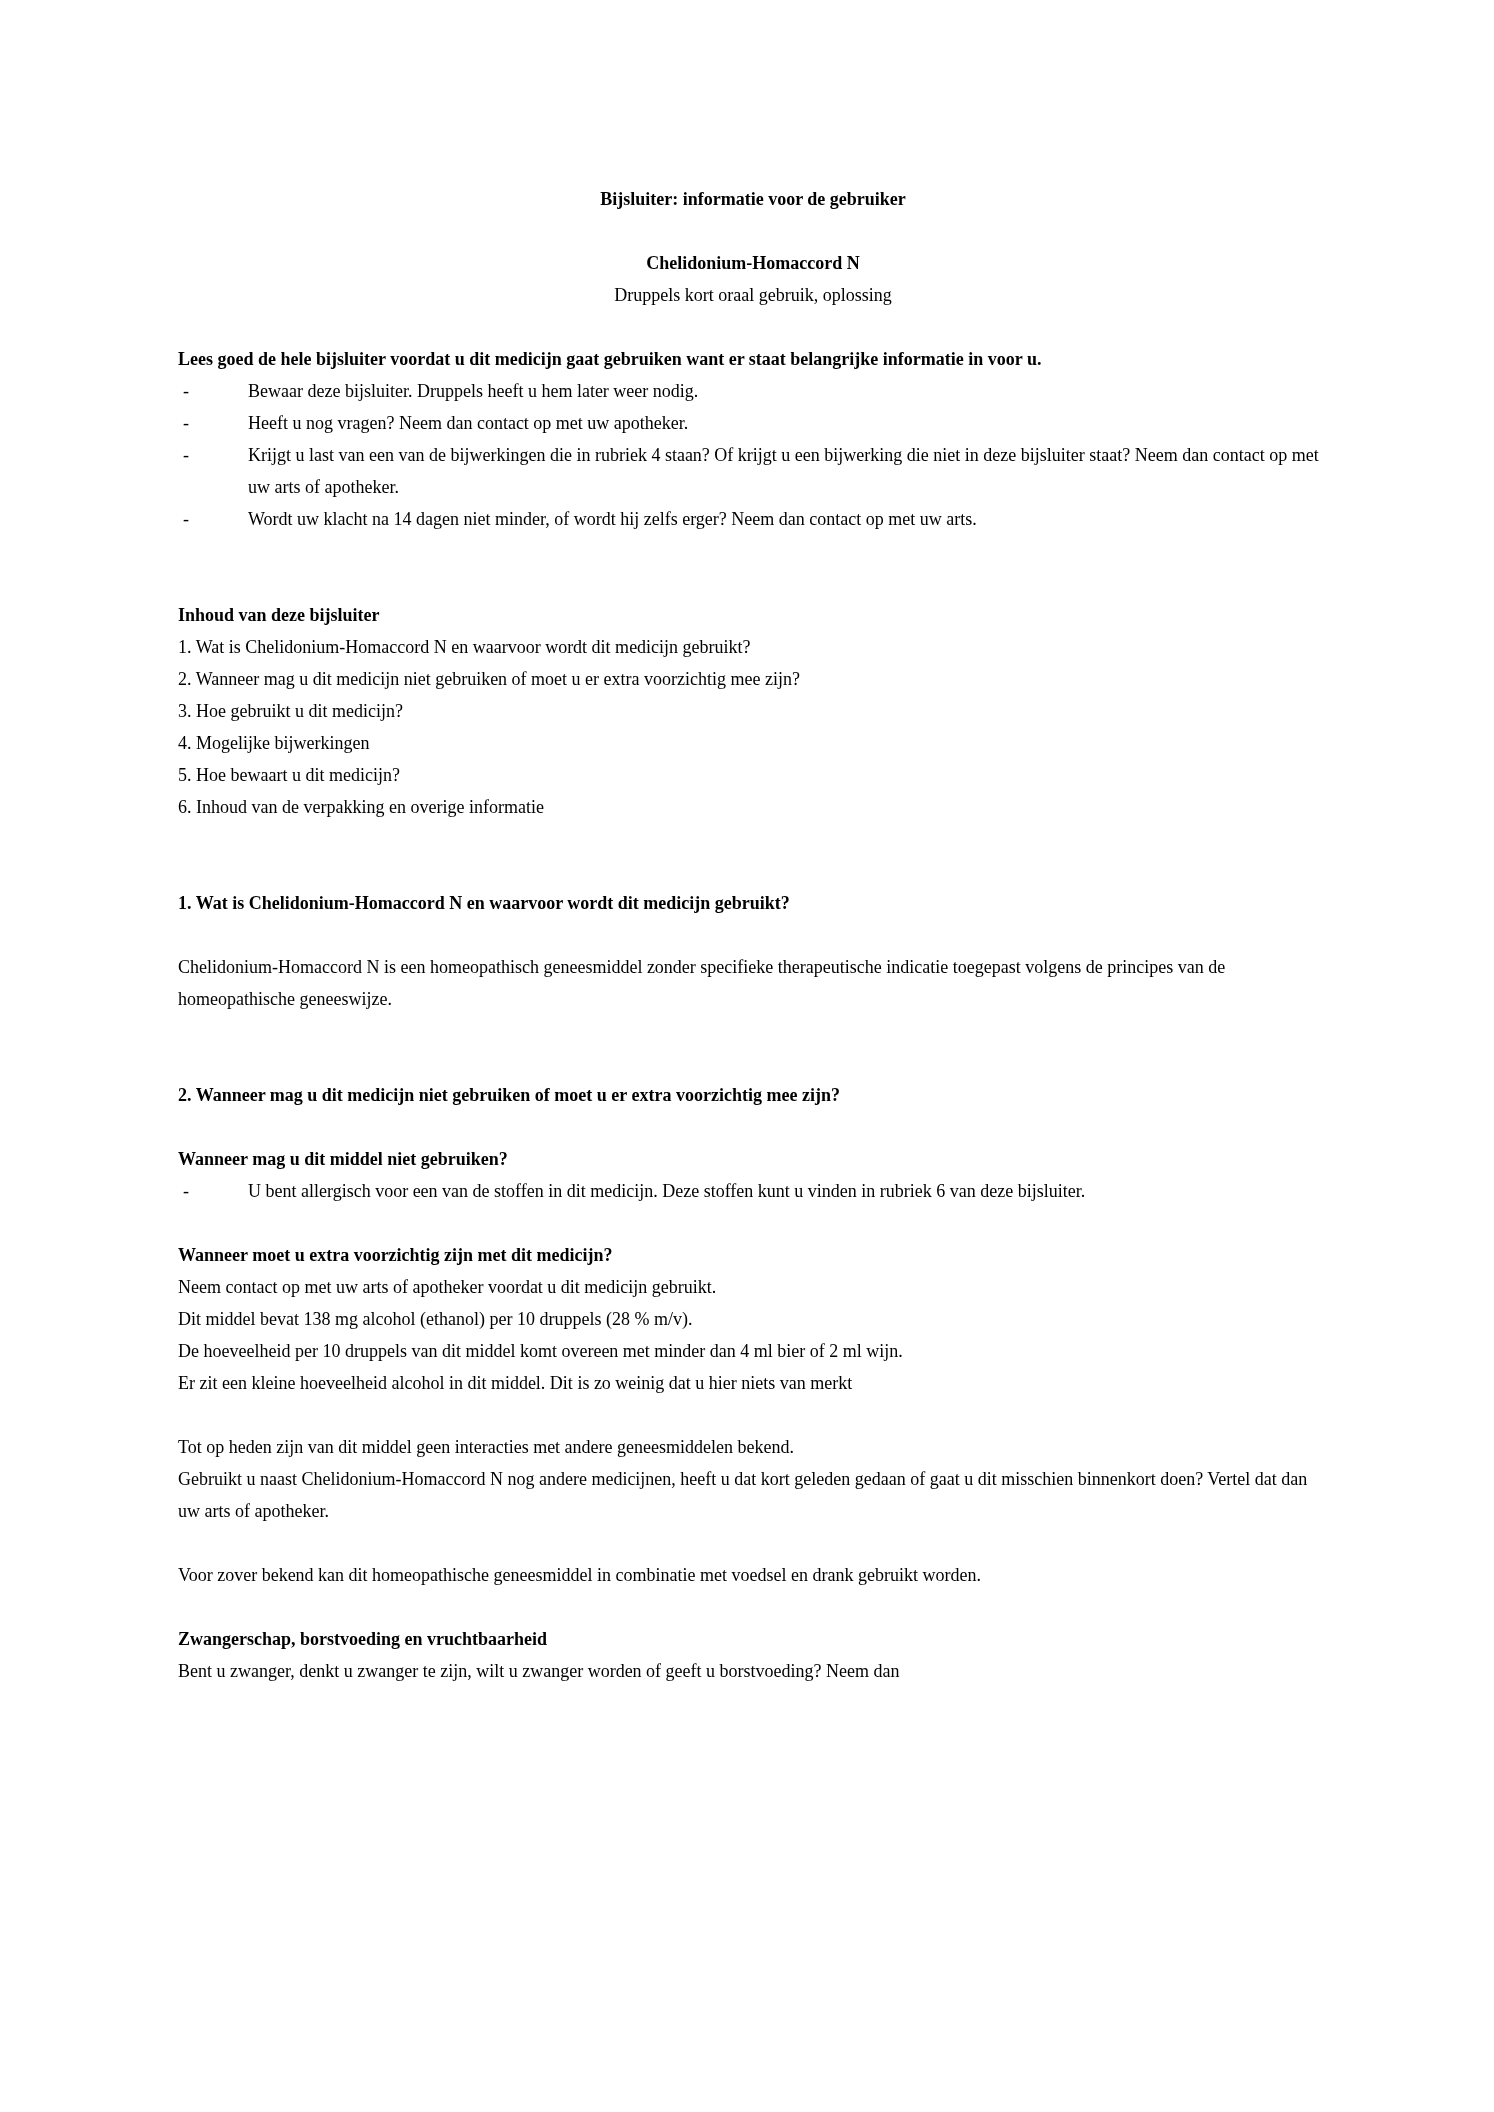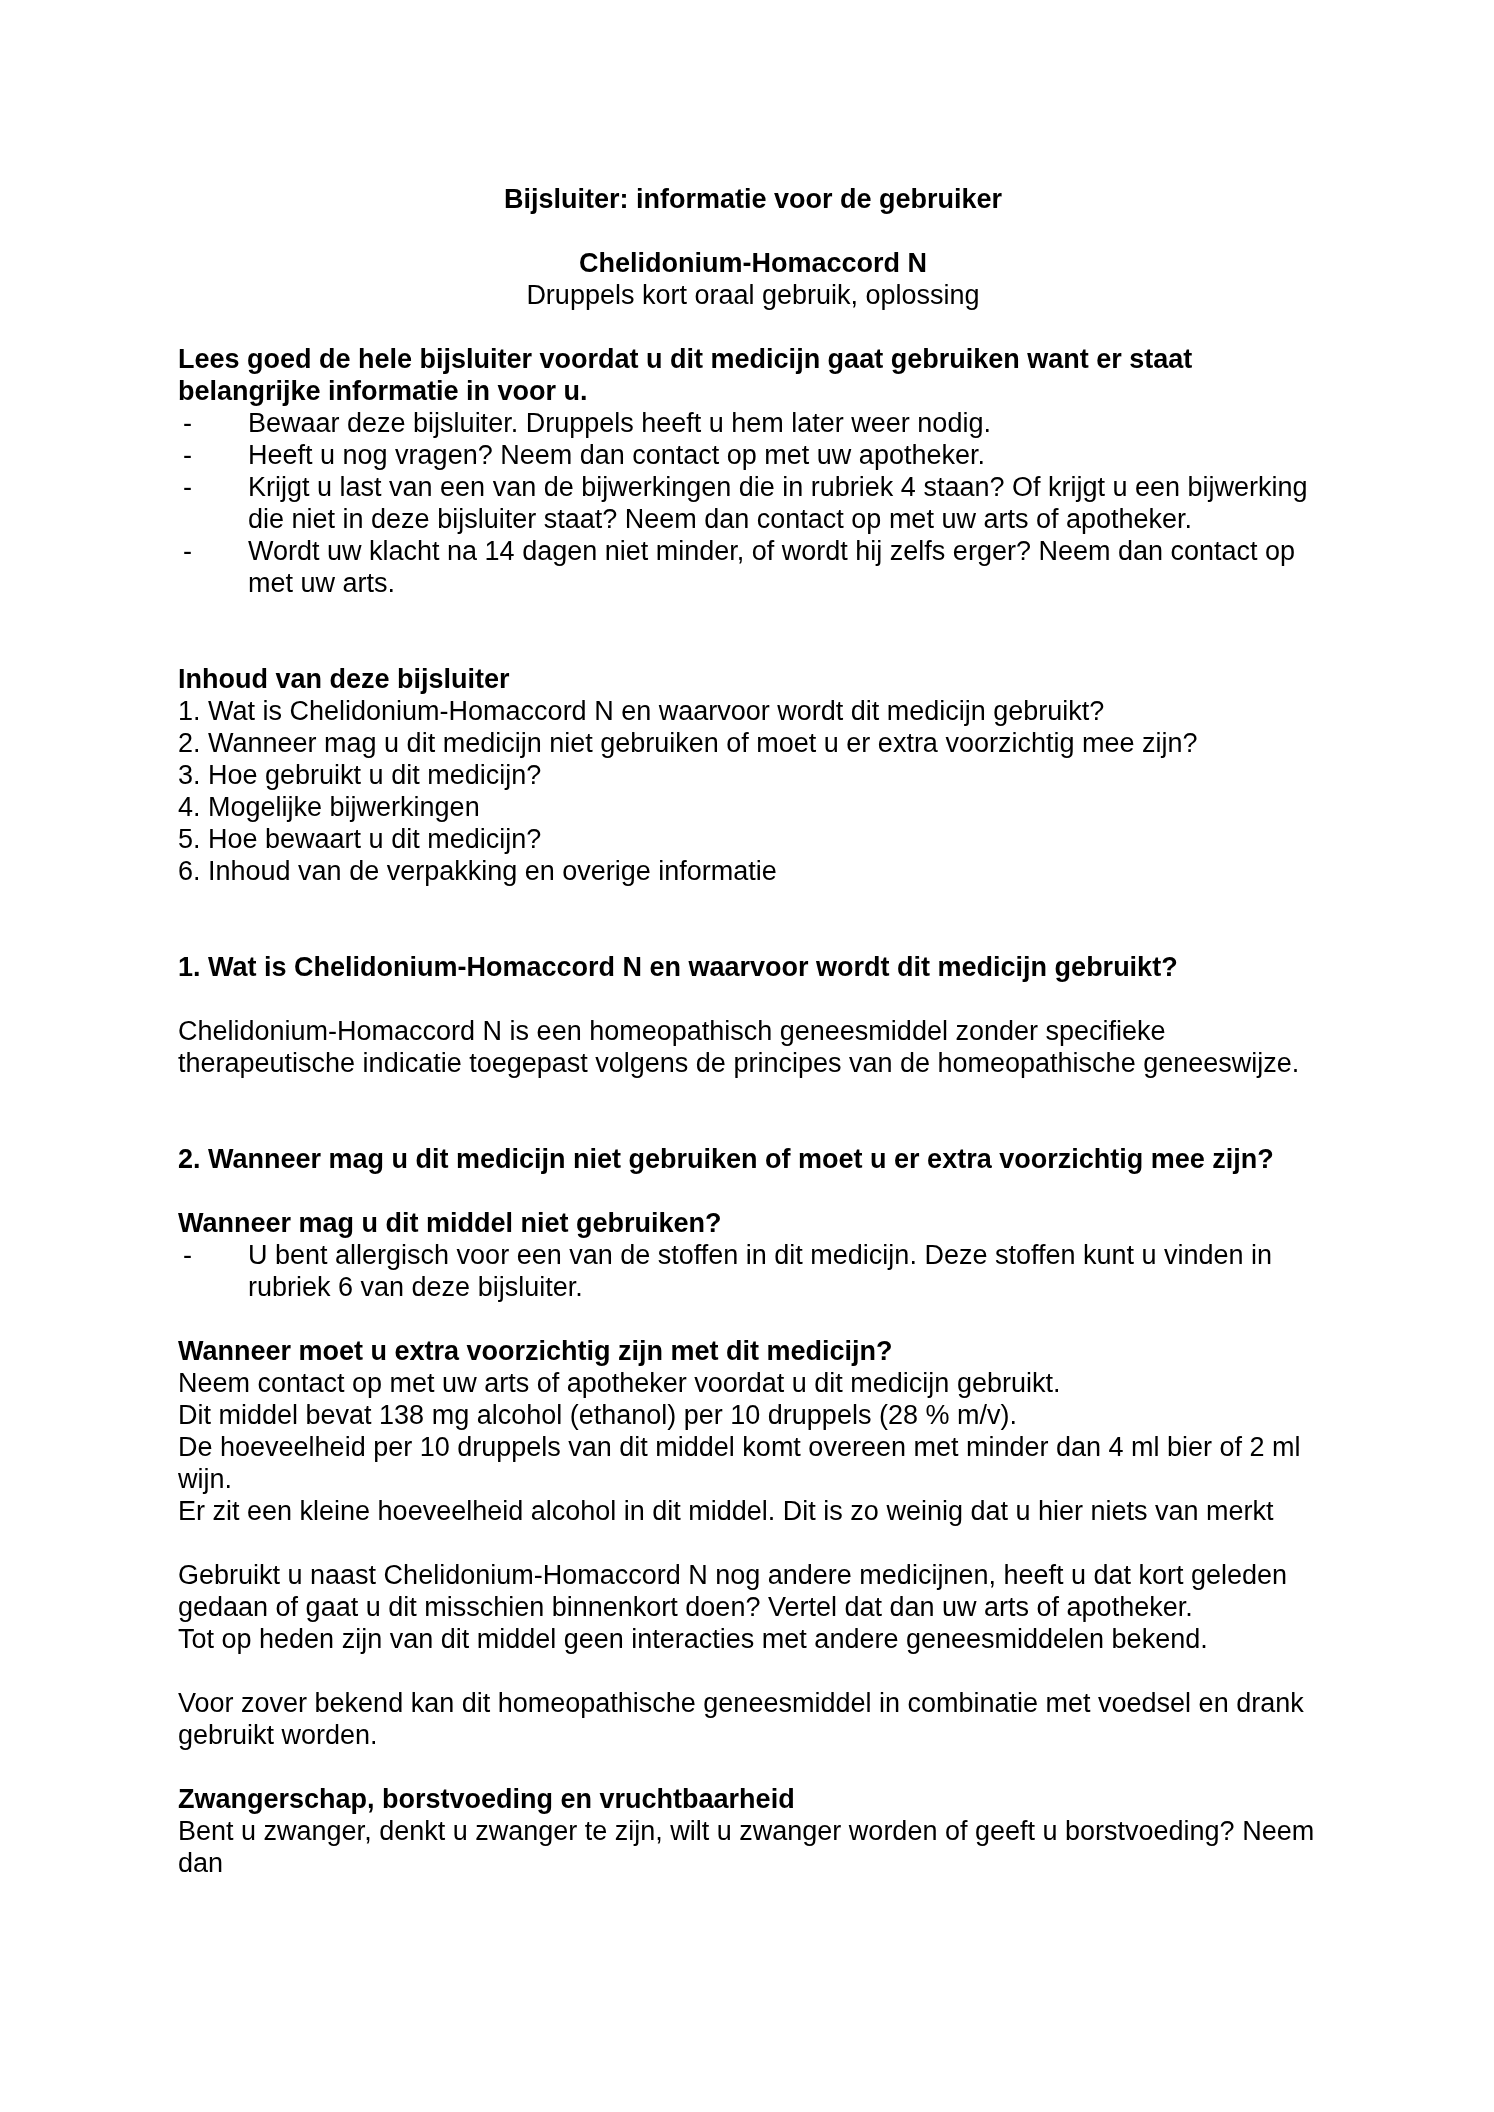--- a/index.html
+++ b/index.html
@@ -13,22 +13,22 @@
     height: 2112px;
     background: #ffffff;
     overflow: hidden;
     color: #000000;
   }
   .content {
     position: absolute;
     left: 178px;
     top: 183px;
     width: 1150px;
-    font-family: Liberation Sans, sans-serif;
-    font-size: 27px;
+    font-family: Liberation Serif, serif;
+    font-size: 18px;
     line-height: 32px;
     color: #000000;
   }
   p { margin: 0; }
   .center { text-align: center; }
   .bold { font-weight: bold; }
   .sp1 { height: 32px; }
   .sp2 { height: 64px; }
   .bullet {
     position: relative;
@@ -101,22 +101,22 @@
     <div class="sp1"></div>
 
     <p class="bold">Wanneer moet u extra voorzichtig zijn met dit medicijn?</p>
     <p>Neem contact op met uw arts of apotheker voordat u dit medicijn gebruikt.</p>
     <p>Dit middel bevat 138 mg alcohol (ethanol) per 10 druppels (28 % m/v).</p>
     <p>De hoeveelheid per 10 druppels van dit middel komt overeen met minder dan 4 ml bier of 2 ml wijn.</p>
     <p>Er zit een kleine hoeveelheid alcohol in dit middel. Dit is zo weinig dat u hier niets van merkt</p>
 
     <div class="sp1"></div>
 
+    <p>Tot op heden zijn van dit middel geen interacties met andere geneesmiddelen bekend.</p>
     <p>Gebruikt u naast Chelidonium-Homaccord N nog andere medicijnen, heeft u dat kort geleden gedaan of gaat u dit misschien binnenkort doen? Vertel dat dan uw arts of apotheker.</p>
-    <p>Tot op heden zijn van dit middel geen interacties met andere geneesmiddelen bekend.</p>
 
     <div class="sp1"></div>
 
     <p>Voor zover bekend kan dit homeopathische geneesmiddel in combinatie met voedsel en drank gebruikt worden.</p>
 
     <div class="sp1"></div>
 
     <p class="bold">Zwangerschap, borstvoeding en vruchtbaarheid</p>
     <p>Bent u zwanger, denkt u zwanger te zijn, wilt u zwanger worden of geeft u borstvoeding? Neem dan</p>
 

